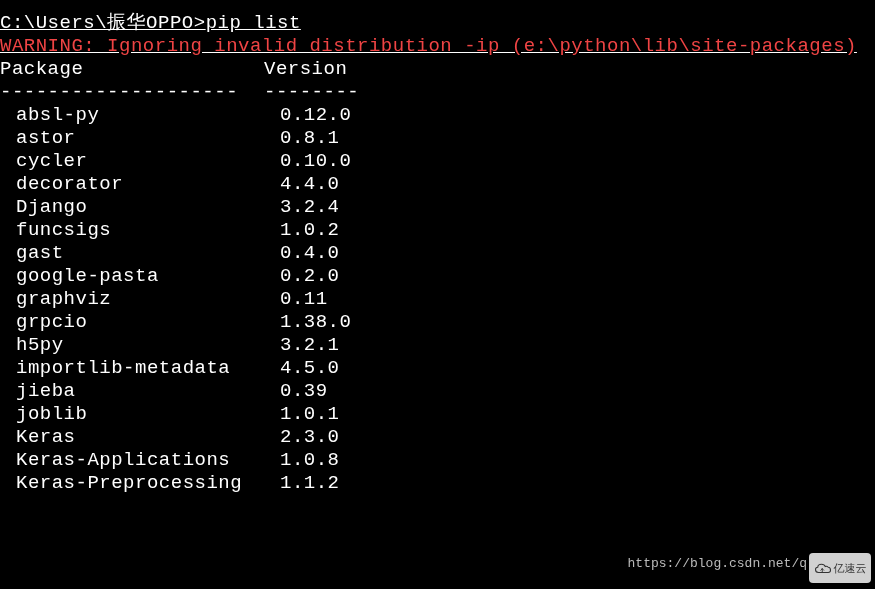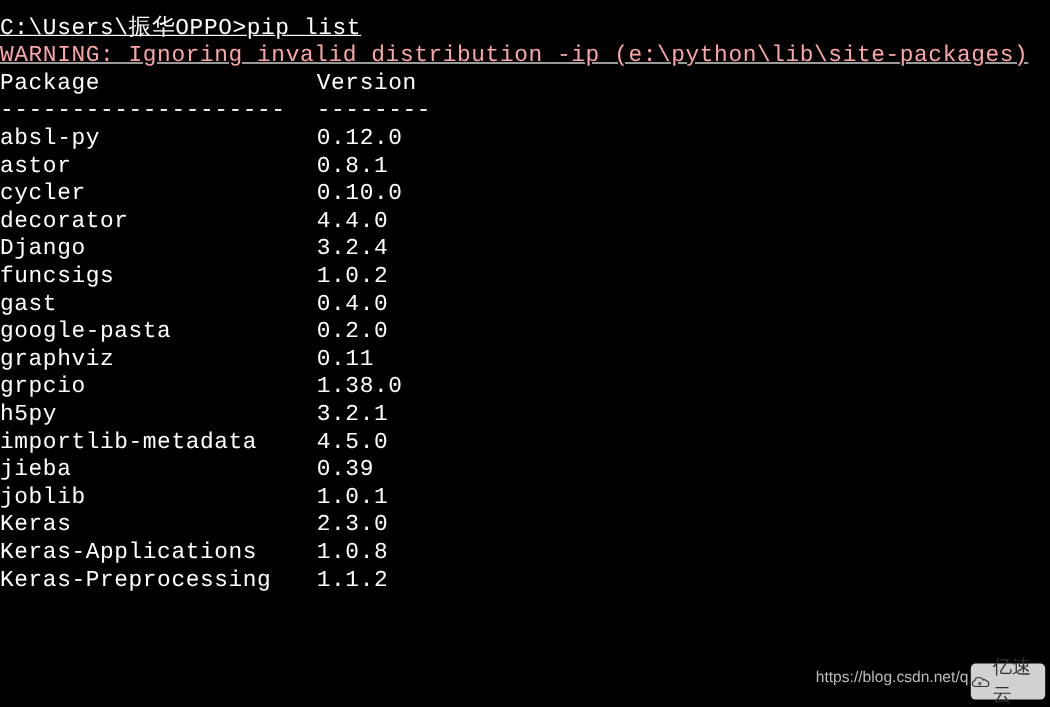--- a/index.html
+++ b/index.html
@@ -20,63 +20,64 @@
       letter-spacing: 0.5px;
     }
     .terminal {
       padding: 12px 0 0 0;
       text-decoration: underline;
     }
     .prompt-line {
       white-space: pre;
     }
     .warning {
-      color: #fca5a5;
+      color: #ef4444;
       white-space: pre;
     }
     .header-row {
       white-space: pre;
     }
     .divider-row {
       white-space: pre;
     }
     .pkg-row {
       white-space: pre;
+      margin-left: 16px;
     }
     .pkg-name {
       display: inline-block;
       width: 264px;
       vertical-align: top;
     }
     .pkg-version {
       display: inline-block;
     }
     .watermark-url {
       position: absolute;
       bottom: 14px;
       right: 68px;
-      font-family: Liberation Sans, sans-serif;
+      font-family: Liberation Mono, monospace;
       font-size: 13px;
       color: #bbb;
       letter-spacing: 0;
     }
     .watermark-logo {
       position: absolute;
       bottom: 6px;
       right: 4px;
       width: 62px;
       height: 30px;
       background: rgba(255,255,255,0.82);
       border-radius: 4px;
       display: flex;
       align-items: center;
       justify-content: center;
       gap: 2px;
       font-family: Arial, sans-serif;
-      font-size: 16px;
+      font-size: 11px;
       color: #333;
       letter-spacing: 0;
     }
     .cloud-icon {
       width: 18px;
       height: 12px;
     }
   </style>
 </head>
 <body>

